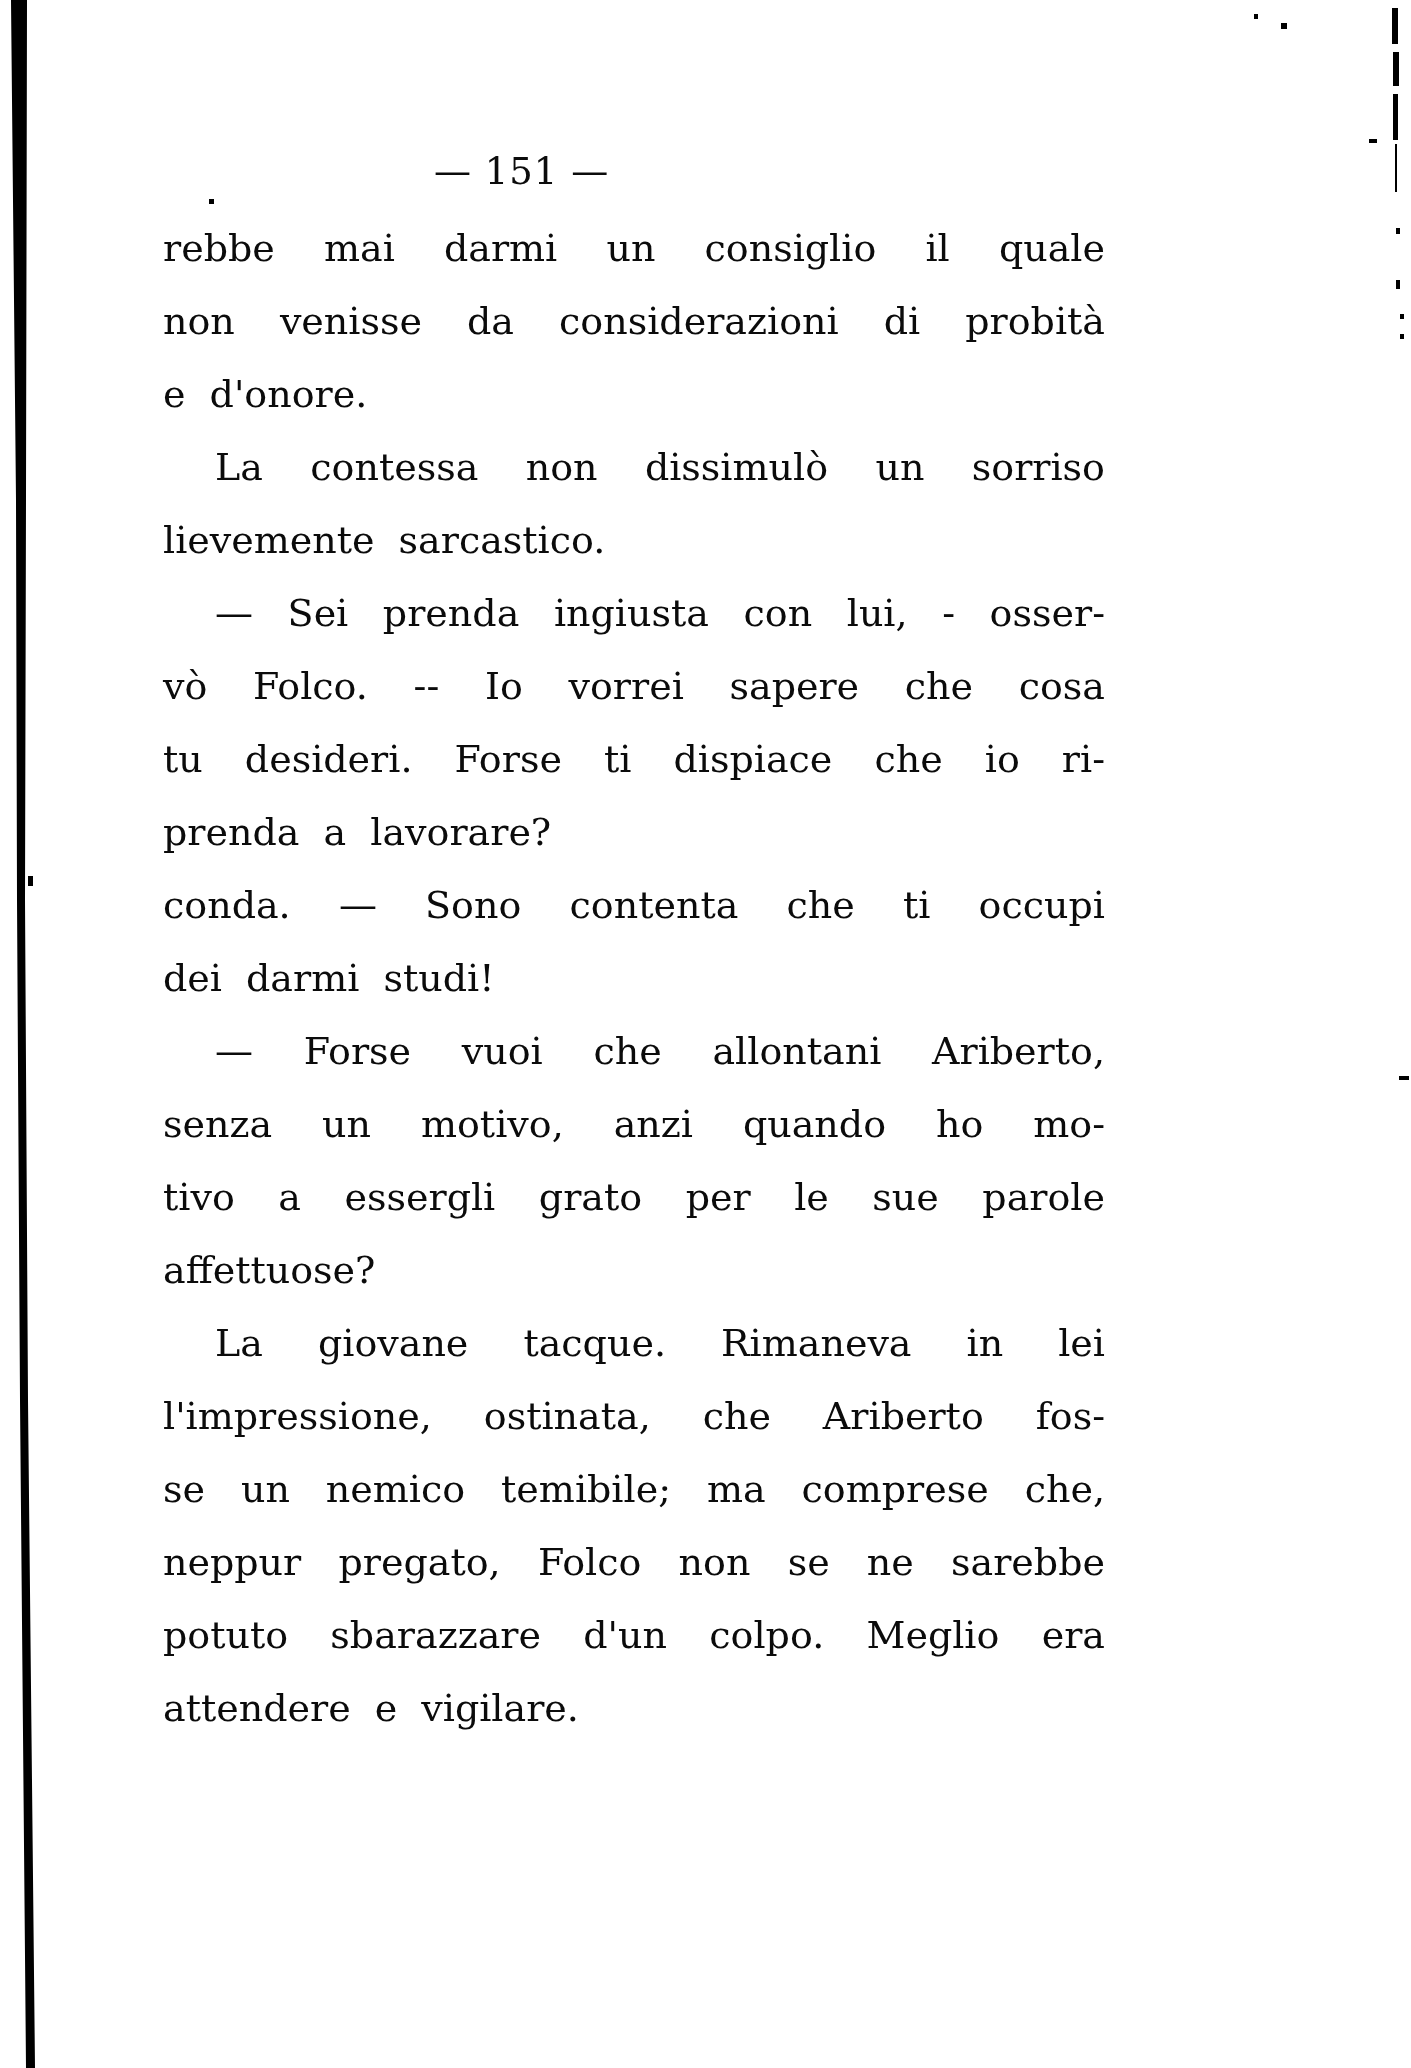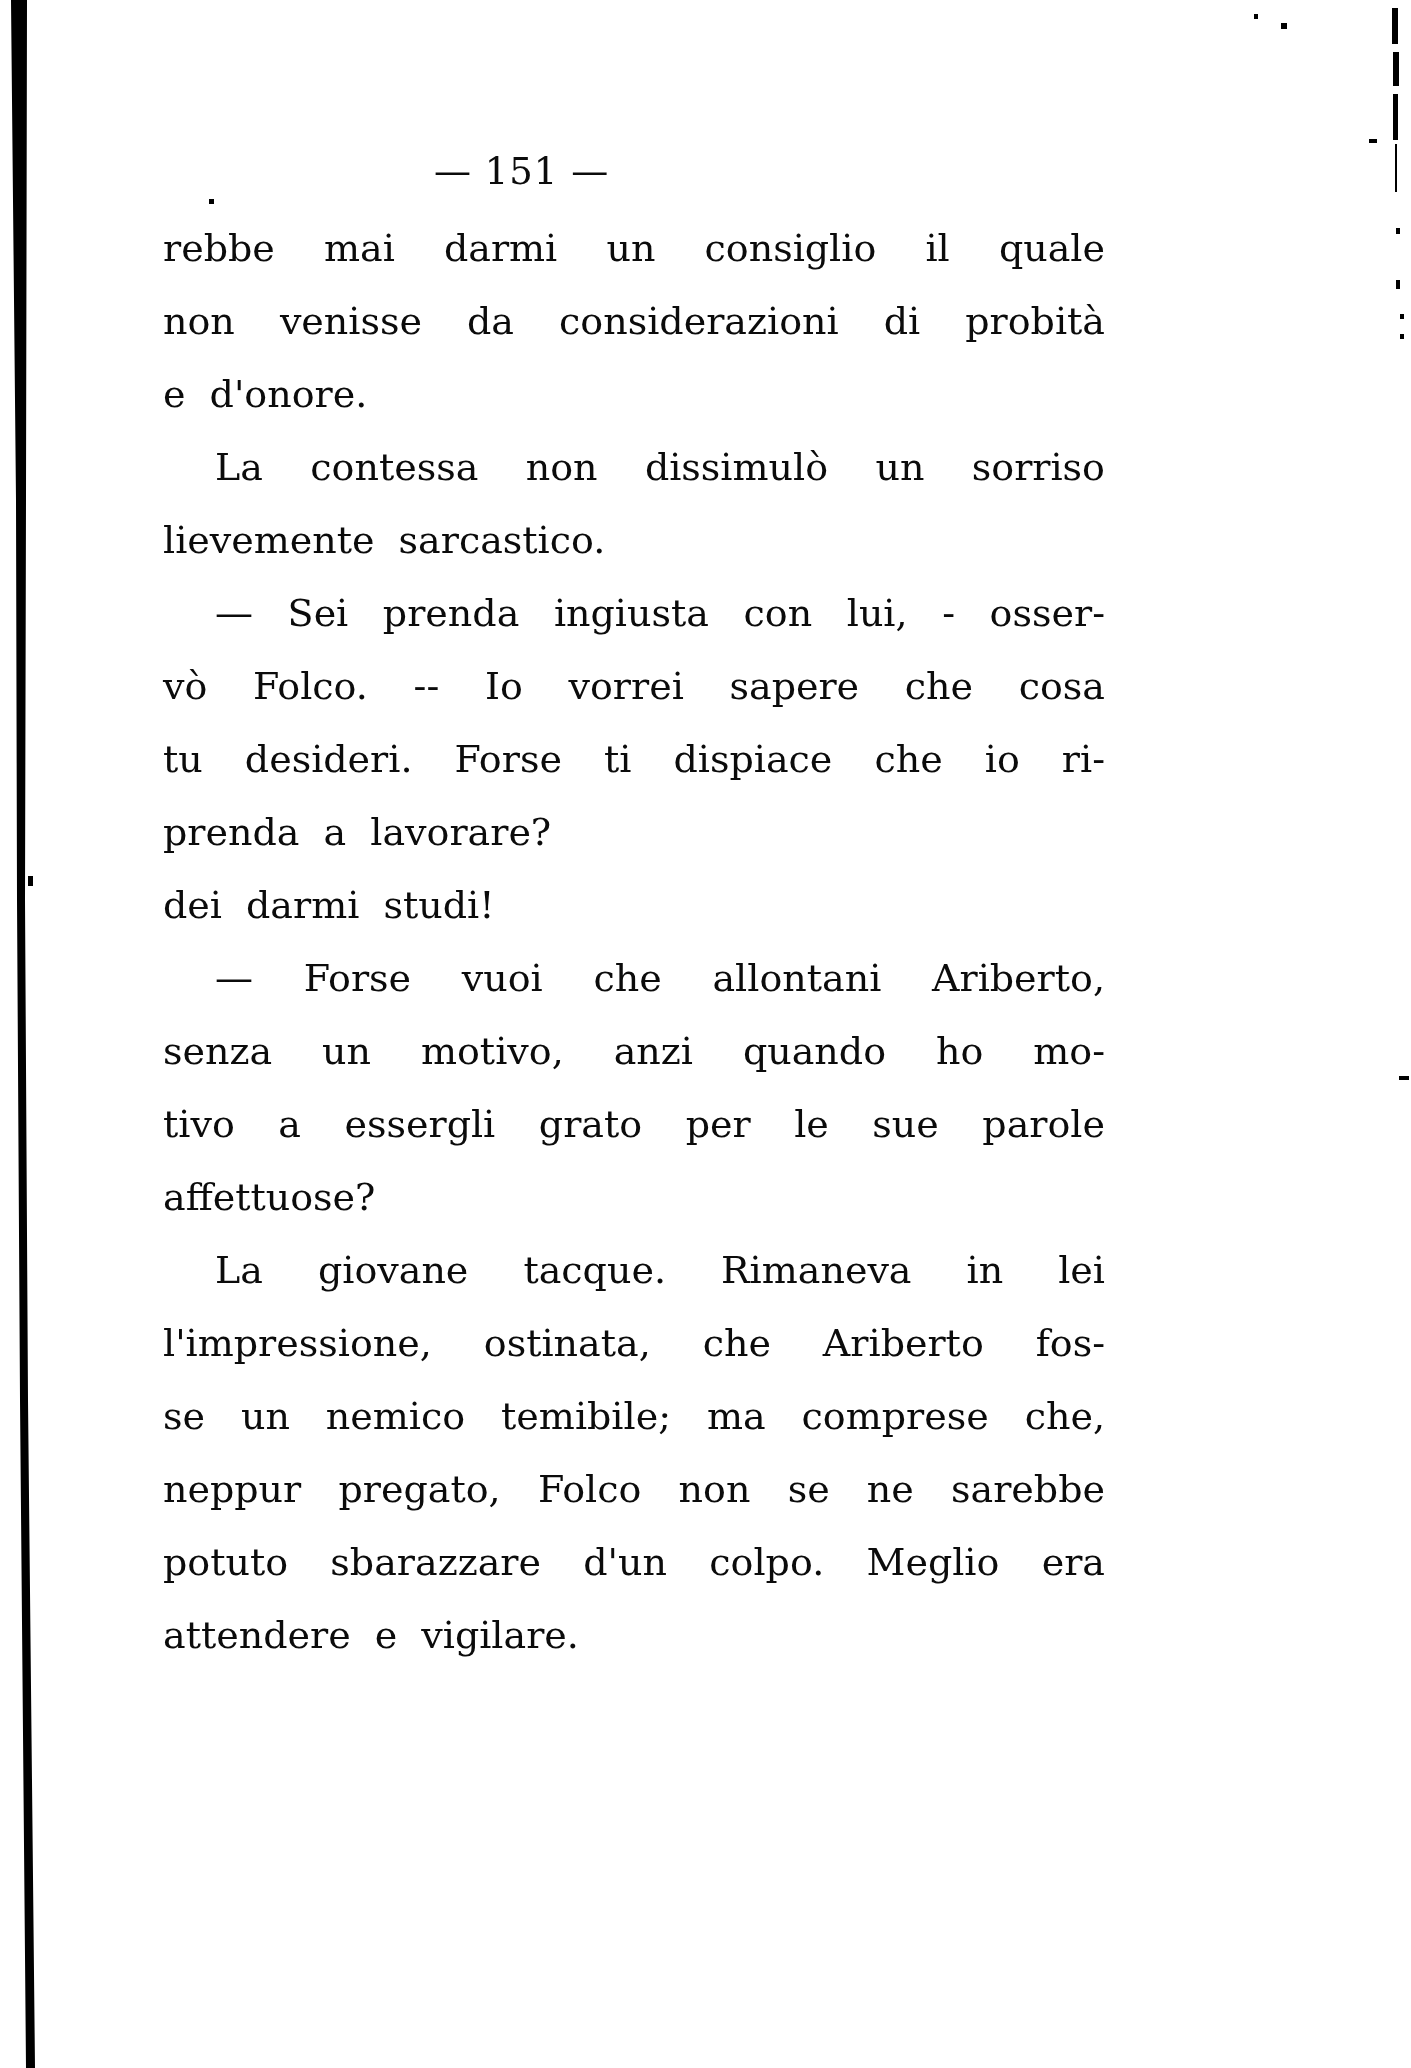--- a/index.html
+++ b/index.html
@@ -54,20 +54,21 @@
   <div class="textblock">
       <div class="line">rebbe mai darmi un consiglio il quale</div>
       <div class="line">non venisse da considerazioni di probità</div>
       <div class="line endline">e d'onore.</div>
       <div class="line indent">La contessa non dissimulò un sorriso</div>
       <div class="line endline">lievemente sarcastico.</div>
       <div class="line indent">— Sei prenda ingiusta con lui, - osser-</div>
       <div class="line">vò Folco. -- Io vorrei sapere che cosa</div>
       <div class="line">tu desideri. Forse ti dispiace che io ri-</div>
       <div class="line endline">prenda a lavorare?</div>
+      <div class="line">conda. — Sono contenta che ti occupi</div>
       <div class="line endline">dei darmi studi!</div>
       <div class="line indent">— Forse vuoi che allontani Ariberto,</div>
       <div class="line">senza un motivo, anzi quando ho mo-</div>
       <div class="line">tivo a essergli grato per le sue parole</div>
       <div class="line endline">affettuose?</div>
       <div class="line indent">La giovane tacque. Rimaneva in lei</div>
       <div class="line">l'impressione, ostinata, che Ariberto fos-</div>
       <div class="line">se un nemico temibile; ma comprese che,</div>
       <div class="line">neppur pregato, Folco non se ne sarebbe</div>
       <div class="line">potuto sbarazzare d'un colpo. Meglio era</div>

